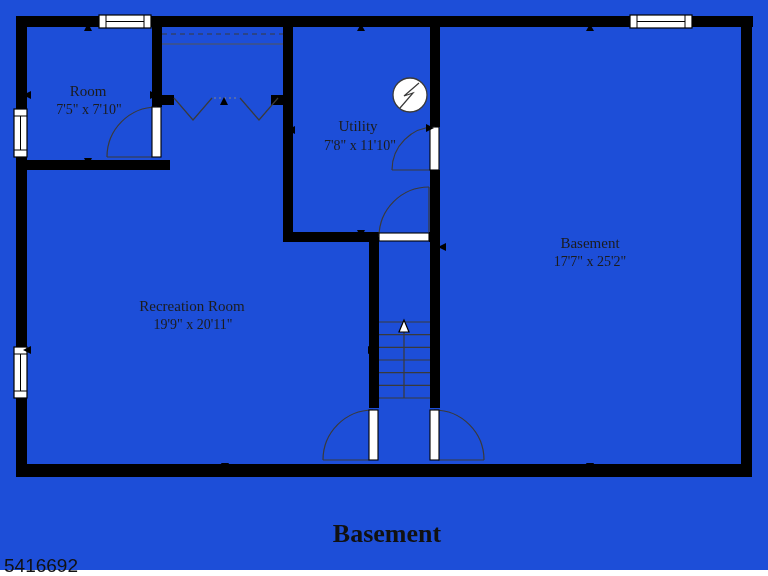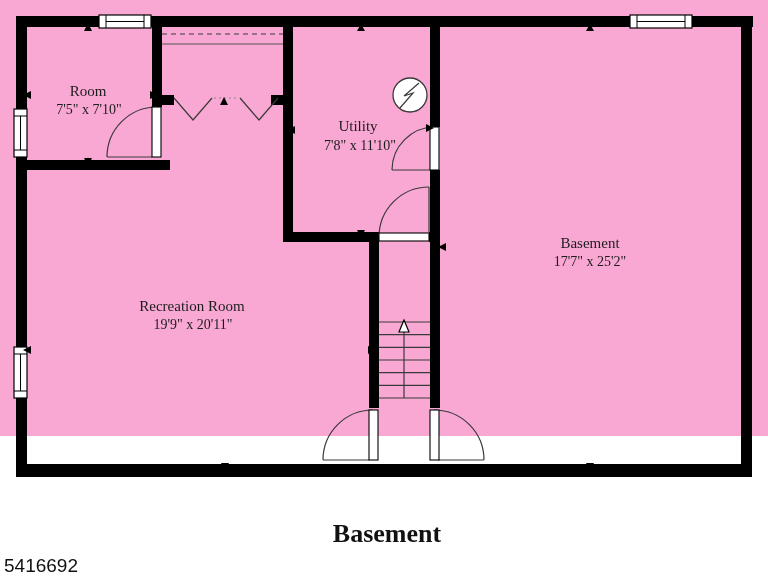--- a/index.html
+++ b/index.html
@@ -7,22 +7,22 @@
     padding: 0;
     background: #ffffff;
     width: 768px;
     height: 576px;
     overflow: hidden;
     font-family: "Liberation Serif", serif;
   }
   .plan-wrap {
     position: relative;
     width: 768px;
-    height: 436px;
-    background: #f9a8d4;
+    height: 570px;
+    background: #1d4ed8;
   }
   svg { display: block; }
   .wall { fill: #000000; }
   .thin { stroke: #3a3a3a; stroke-width: 1.2; fill: none; }
   .leaf { fill: #ffffff; stroke: #000000; stroke-width: 1.1; }
   .winline { stroke: #000000; stroke-width: 1; fill: none; }
   .winbox { fill: #ffffff; stroke: #000000; stroke-width: 1.2; }
   .tick { fill: #000000; }
   .roomname { font-family: "Liberation Serif", serif; font-size: 15px; fill: #1c1c1c; }
   .roomdims { font-family: "Liberation Serif", serif; font-size: 14px; fill: #1c1c1c; }

